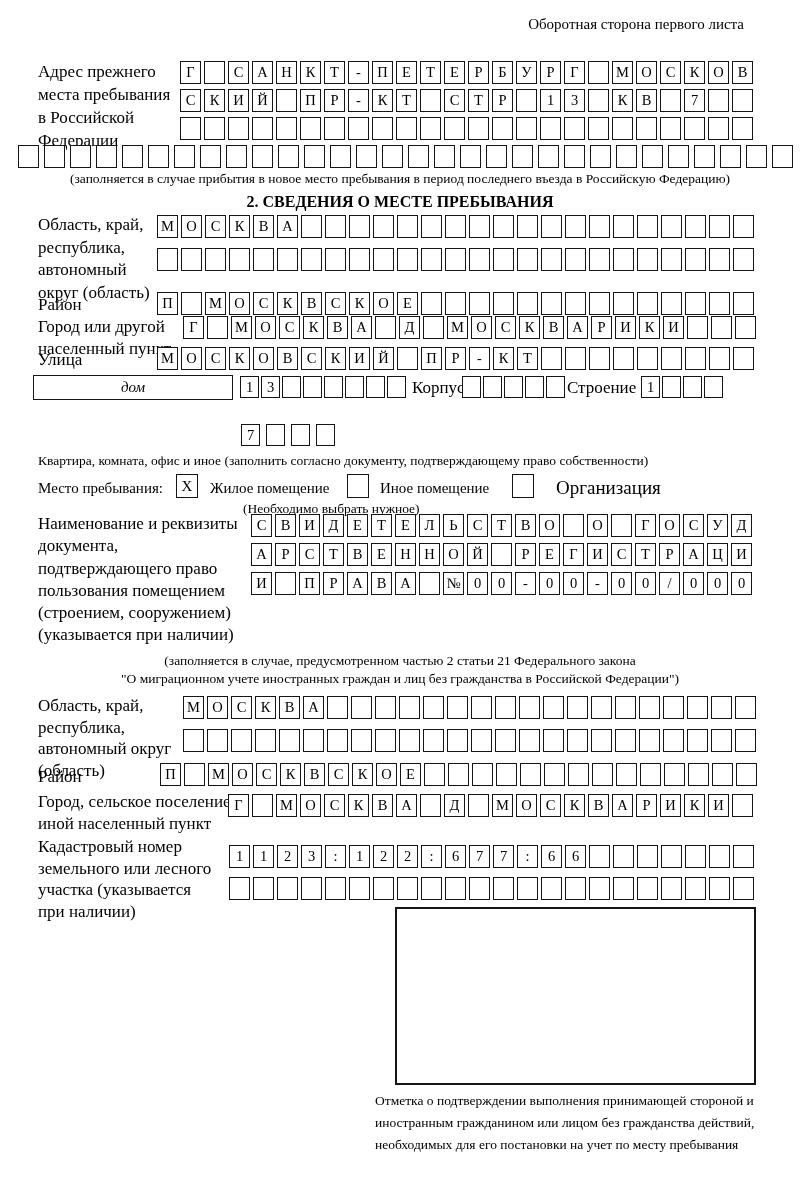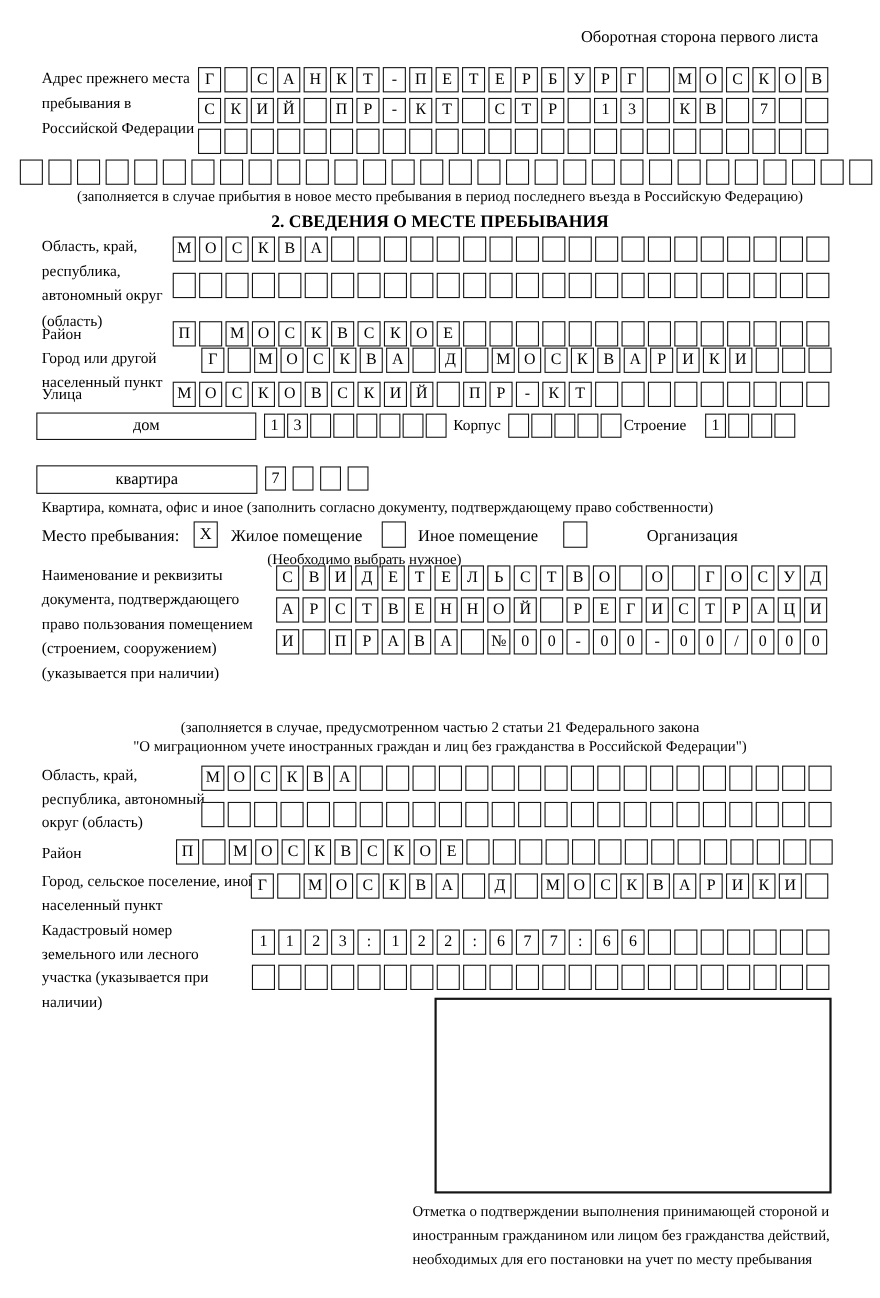--- a/index.html
+++ b/index.html
@@ -3,55 +3,55 @@
 <meta charset="utf-8">
 <style>
   html,body { margin:0; padding:0; background:#888; }
   #page {
     position:relative; width:800px; height:1180px; margin:0 auto;
     background:#ffffff; color:#000;
     font-family:"Liberation Serif","DejaVu Serif",serif;
     overflow:hidden;
   }
   .abs { position:absolute; }
-  .label { font-size:14px; line-height:22px; }
+  .label { font-size:17px; line-height:22px; }
   .lh23 { line-height:23px; }
   .note { font-size:13.5px; }
   .center { text-align:center; width:800px; left:0; }
   .boxrow { position:absolute; display:flex; gap:3px; }
   .boxrow.g2 { gap:2px; }
   .boxrow.g5 { gap:5px; }
   .boxrow.g6 { gap:6px; }
   .cell {
     width:21px; height:23px; box-sizing:border-box;
     border:1.5px solid #151515; background:#fff;
     display:flex; align-items:center; justify-content:center;
     font-size:14.5px; line-height:1; font-family:inherit;
   }
   .boxrow.sm .cell { width:19px; height:22px; }
   .widebox {
     position:absolute; box-sizing:border-box; border:1.5px solid #151515;
     display:flex; align-items:center; justify-content:center;
-    font-size:15px; background:#fff;
+    font-size:15px; background:#fff;font-style:italic;
   }
   .checkbox {
     position:absolute; width:22px; height:24px; box-sizing:border-box;
     border:1.5px solid #151515; display:flex; align-items:center;
     justify-content:center; font-size:15px; background:#fff;
   }
   .bigbox { position:absolute; border:2px solid #151515; background:#fff; box-sizing:border-box; }
   .title { font-size:15px; }
   .heading { font-size:16px; font-weight:bold; }
 </style>
 </head>
 <body>
 
 <div id="page">
 
-  <div class="abs title" style="top:26px; right:56px;text-align:right;">Оборотная сторона первого листа</div>
+  <div class="abs title" style="top:16px; right:56px;text-align:right;">Оборотная сторона первого листа</div>
 
   <div class="abs label lh23" style="left:38px; top:60px; width:140px;">Адрес прежнего места пребывания в Российской Федерации</div>
   <div class="boxrow" style="left:180px; top:61px;">
       <span class="cell">Г</span>
       <span class="cell"></span>
       <span class="cell">С</span>
       <span class="cell">А</span>
       <span class="cell">Н</span>
       <span class="cell">К</span>
       <span class="cell">Т</span>
@@ -323,36 +323,35 @@
       <span class="cell"></span>
     </div>
   <div class="abs label" style="left:567px; top:377px;">Строение</div>
   <div class="boxrow sm g2" style="left:641px; top:376px;">
       <span class="cell">1</span>
       <span class="cell"></span>
       <span class="cell"></span>
       <span class="cell"></span>
     </div>
 
-  <div class="widebox" style="left:33px; top:423px; width:201px; height:26px;">квартира</div>
   <div class="boxrow sm g6" style="left:241px; top:424px;">
       <span class="cell">7</span>
       <span class="cell"></span>
       <span class="cell"></span>
       <span class="cell"></span>
     </div>
   <div class="abs note" style="left:38px; top:453px;">Квартира, комната, офис и иное (заполнить согласно документу, подтверждающему право собственности)</div>
 
   <div class="abs label" style="left:38px; top:477px; font-size:15px;">Место пребывания:</div>
   <div class="checkbox" style="left:176px; top:474px;">X</div>
   <div class="abs label" style="left:210px; top:477px; font-size:15px;">Жилое помещение</div>
   <div class="checkbox" style="left:347px; top:474px;"></div>
   <div class="abs label" style="left:380px; top:477px; font-size:15px;">Иное помещение</div>
   <div class="checkbox" style="left:512px; top:474px;"></div>
-  <div class="abs label" style="left:556px; top:477px; font-size:15px;margin-left:32px;">Организация</div>
+  <div class="abs label" style="left:556px; top:477px; font-size:19px;">Организация</div>
   <div class="abs note" style="left:243px; top:501px;">(Необходимо выбрать нужное)</div>
 
   <div class="abs label" style="left:38px; top:513px; width:210px; line-height:22.3px;">Наименование и реквизиты документа, подтверждающего право пользования помещением (строением, сооружением) (указывается при наличии)</div>
   <div class="boxrow" style="left:251px; top:514px;">
       <span class="cell">С</span>
       <span class="cell">В</span>
       <span class="cell">И</span>
       <span class="cell">Д</span>
       <span class="cell">Е</span>
       <span class="cell">Т</span>

